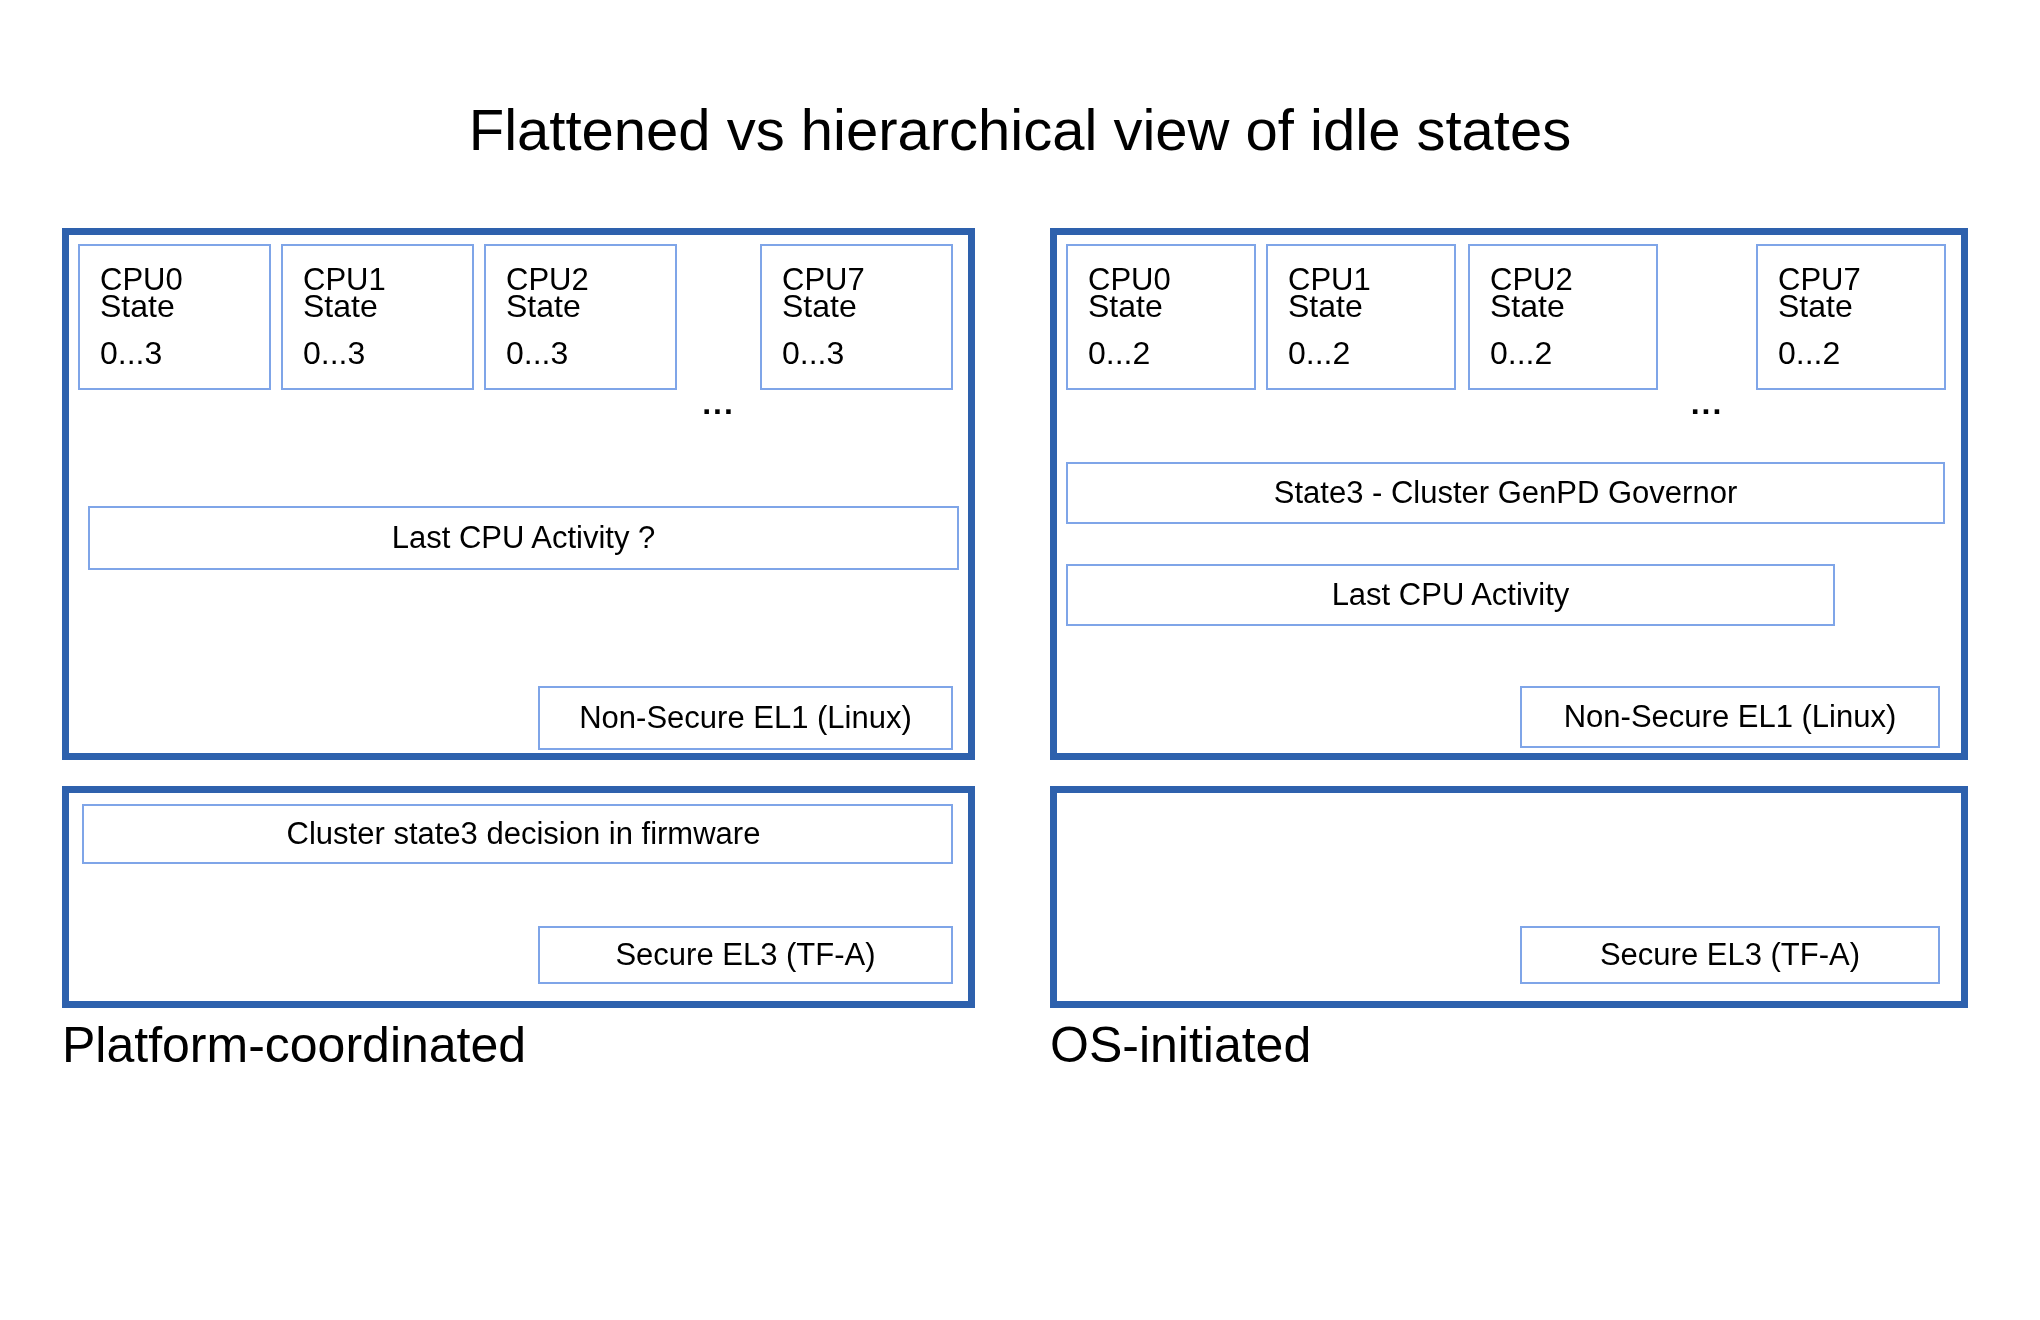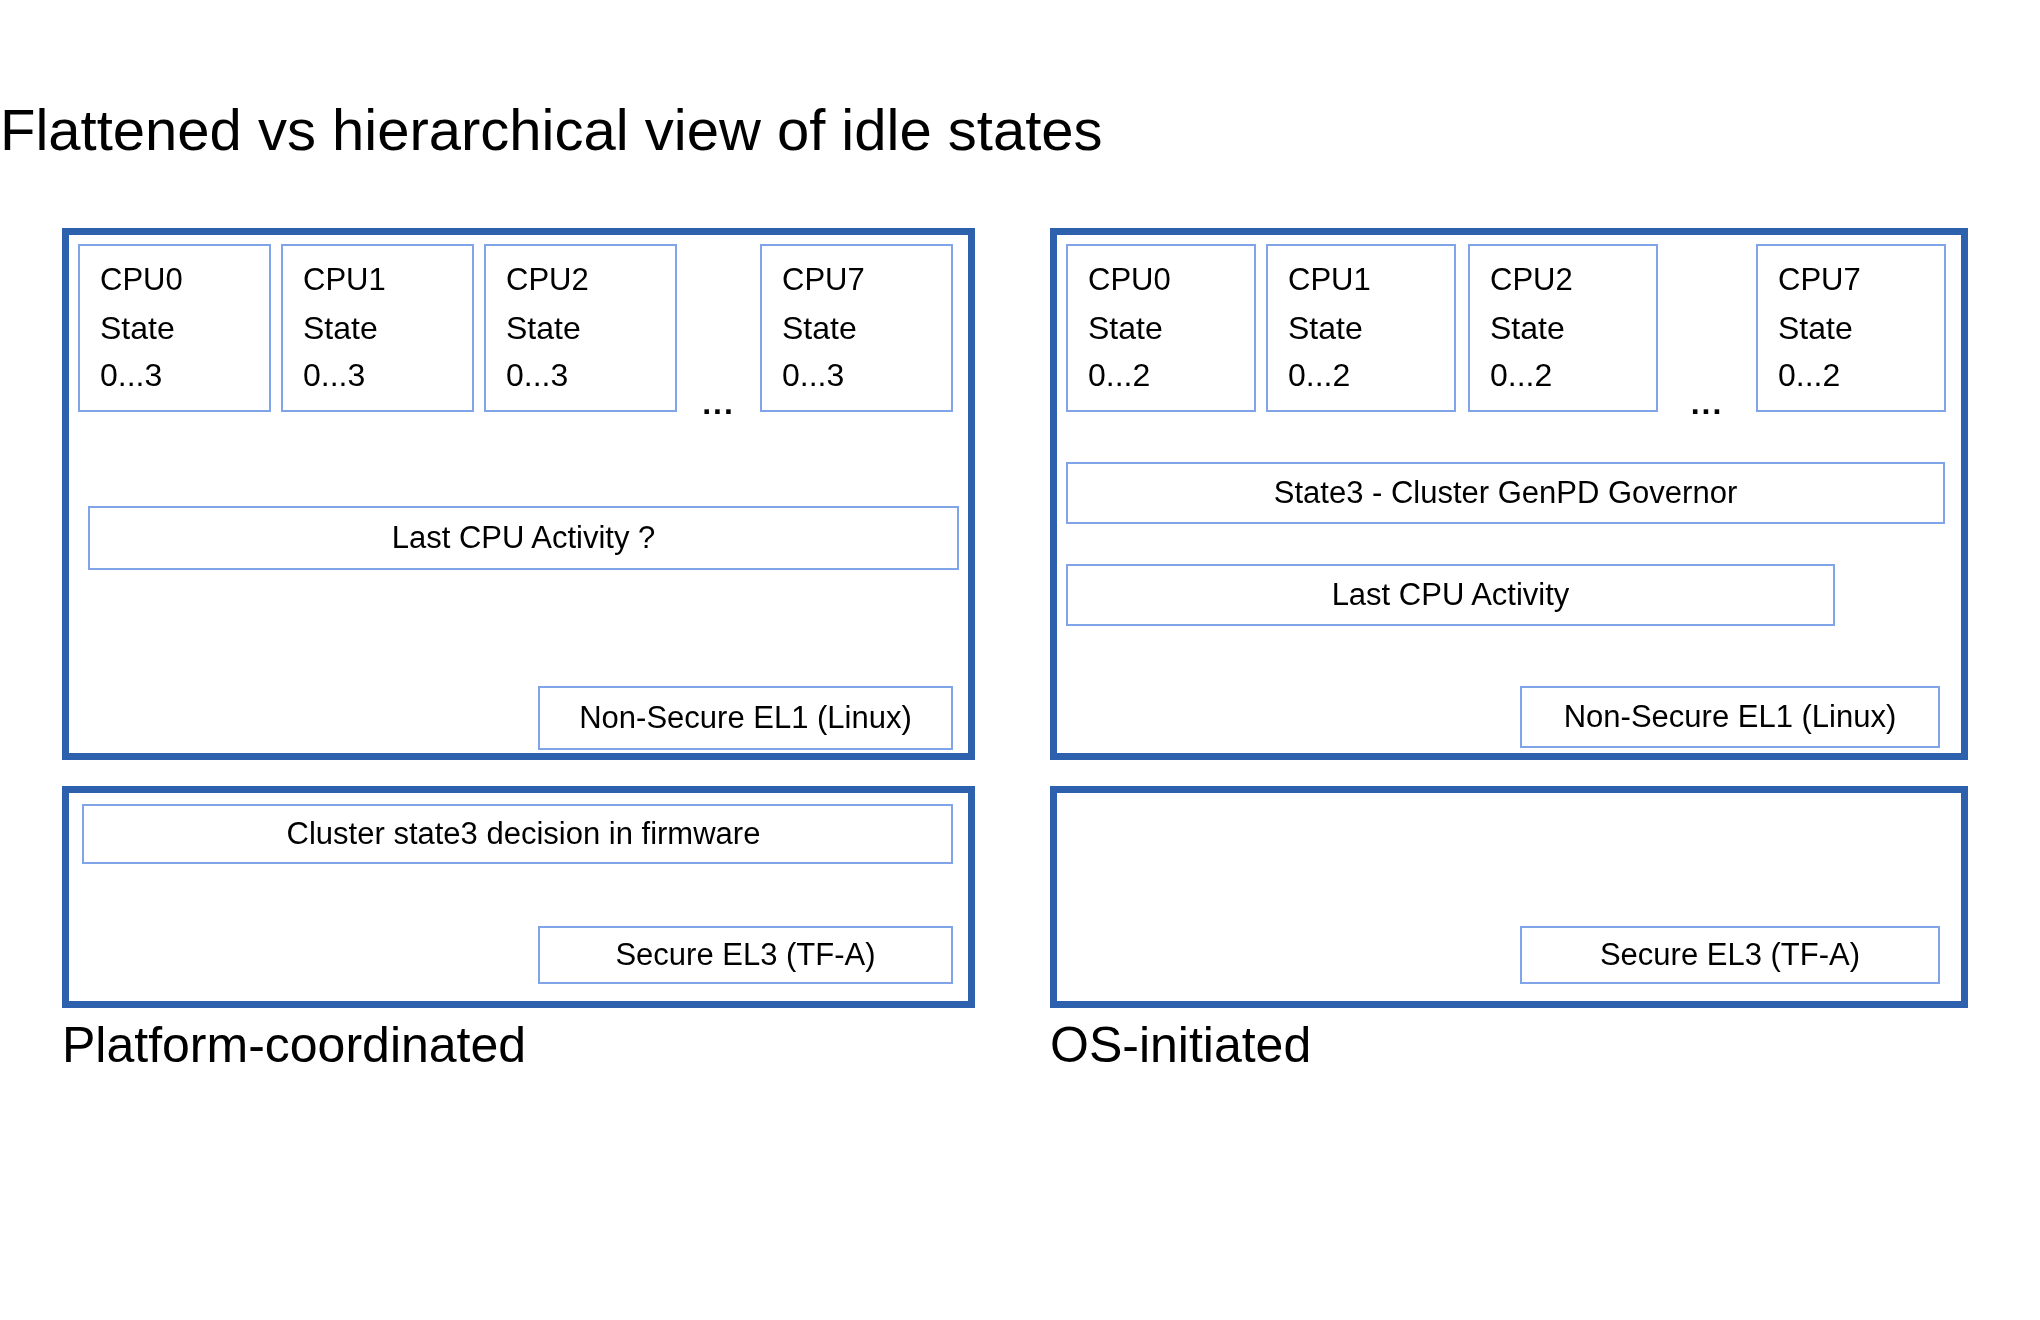--- a/index.html
+++ b/index.html
@@ -13,21 +13,21 @@
     position:relative;
     width:2040px;height:1320px;
     background:var(--background);
     color:var(--text);
     font-family:"Liberation Sans", sans-serif;
     overflow:hidden;
   }
   .title{
     position:absolute;
     left:0;top:96px;width:2040px;
-    text-align:left;
+    text-align:center;
     font-size:58px;
     letter-spacing:0px;
     white-space:nowrap;
   }
   .panel{
     position:absolute;
     border:7px solid var(--panel-border);
     background:var(--background);
     box-sizing:border-box;
   }
@@ -36,21 +36,21 @@
     border:2px solid var(--box-border);
     background:var(--background);
     box-sizing:border-box;
   }
   .centerbox{
     display:flex;align-items:center;justify-content:center;
     font-size:31px;
     white-space:nowrap;
   }
   .cpu{
-    top:9px;width:193px;height:168px;
+    top:9px;width:193px;height:146px;
   }
   .cpu-name{
     position:absolute;left:20px;top:16px;
     font-size:31px;
   }
   .cpu-state{
     position:absolute;left:20px;bottom:12px;
     font-size:32px;line-height:1.45;
   }
   .ellipsis{

